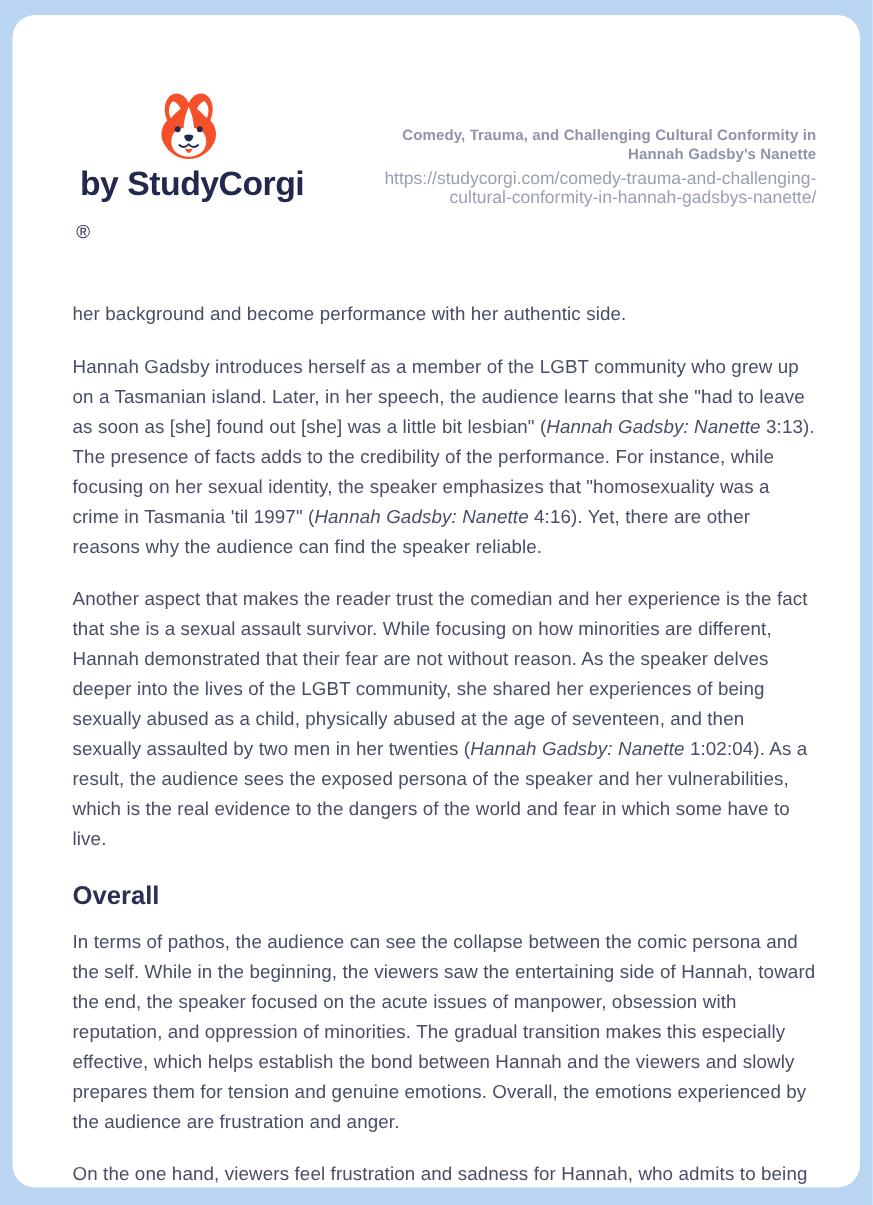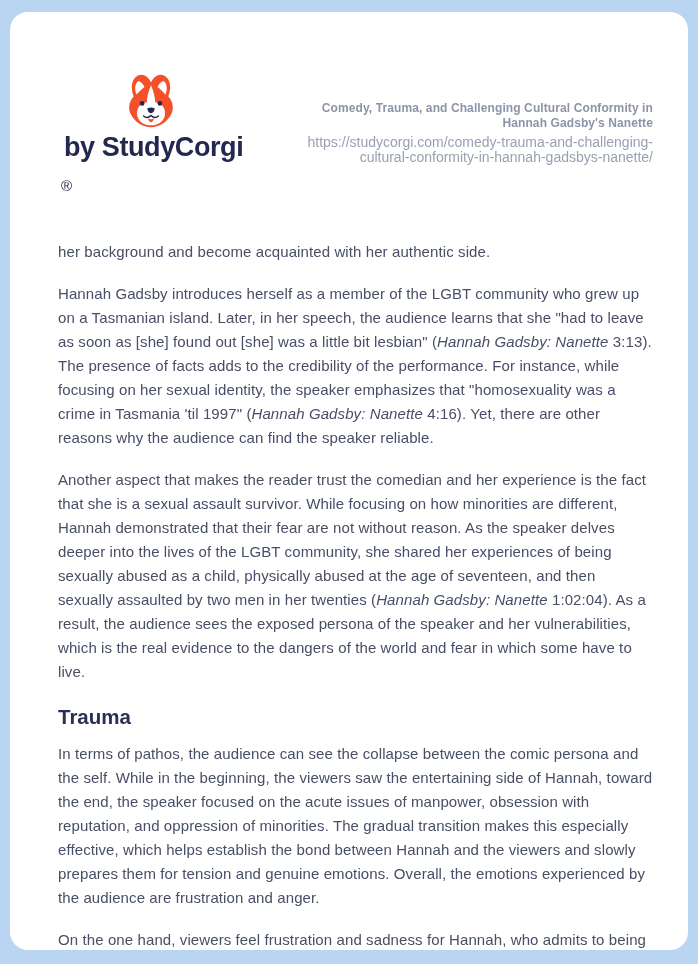--- a/index.html
+++ b/index.html
@@ -156,22 +156,22 @@
         <span class="rmark">®</span>
       </div>
 
       <div class="doc-meta">
         <div class="doc-title">Comedy, Trauma, and Challenging Cultural Conformity in Hannah Gadsby's Nanette</div>
         <a class="doc-url" href="#">https://studycorgi.com/comedy-trauma-and-challenging-cultural-conformity-in-hannah-gadsbys-nanette/</a>
       </div>
     </header>
 
     <main class="article" id="article">
-        <p><span>her background and become acquainted with her authentic side.</span></p>
+        <p><span>her background and become performance with her authentic side.</span></p>
         <p><span>Hannah Gadsby introduces herself as a member of the LGBT community who grew up on a Tasmanian island. Later, in her speech, the audience learns that she "had to leave as soon as [she] found out [she] was a little bit lesbian" (</span><em>Hannah Gadsby: Nanette</em><span> 3:13). The presence of facts adds to the credibility of the performance. For instance, while focusing on her sexual identity, the speaker emphasizes that "homosexuality was a crime in Tasmania 'til 1997" (</span><em>Hannah Gadsby: Nanette</em><span> 4:16). Yet, there are other reasons why the audience can find the speaker reliable.</span></p>
         <p><span>Another aspect that makes the reader trust the comedian and her experience is the fact that she is a sexual assault survivor. While focusing on how minorities are different, Hannah demonstrated that their fear are not without reason. As the speaker delves deeper into the lives of the LGBT community, she shared her experiences of being sexually abused as a child, physically abused at the age of seventeen, and then sexually assaulted by two men in her twenties (</span><em>Hannah Gadsby: Nanette</em><span> 1:02:04). As a result, the audience sees the exposed persona of the speaker and her vulnerabilities, which is the real evidence to the dangers of the world and fear in which some have to live.</span></p>
-        <h2>Trauma</h2>
+        <h2>Overall</h2>
         <p><span>In terms of pathos, the audience can see the collapse between the comic persona and the self. While in the beginning, the viewers saw the entertaining side of Hannah, toward the end, the speaker focused on the acute issues of manpower, obsession with reputation, and oppression of minorities. The gradual transition makes this especially effective, which helps establish the bond between Hannah and the viewers and slowly prepares them for tension and genuine emotions. Overall, the emotions experienced by the audience are frustration and anger.</span></p>
         <p><span>On the one hand, viewers feel frustration and sadness for Hannah, who admits to being ashamed of her true self. As she recalls, in one conversation, her mother told her, "The thing I regret is that I raised you as if you were straight. I didn't know any</span></p>
       </main>
 
   </div>
 </div>
 
 </body></html>

